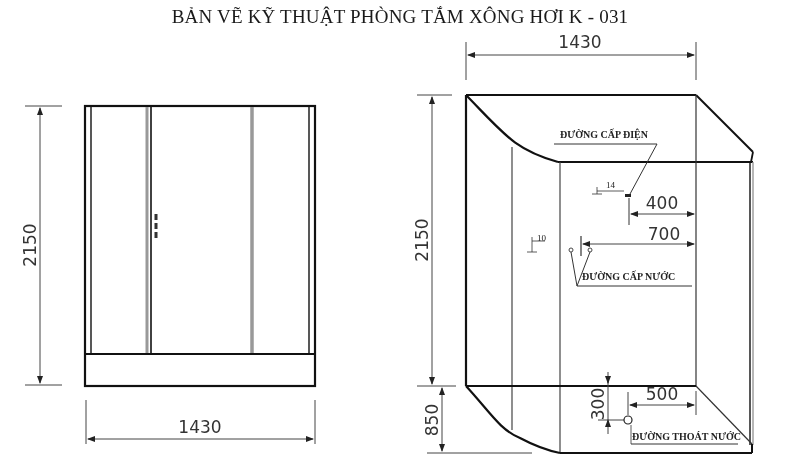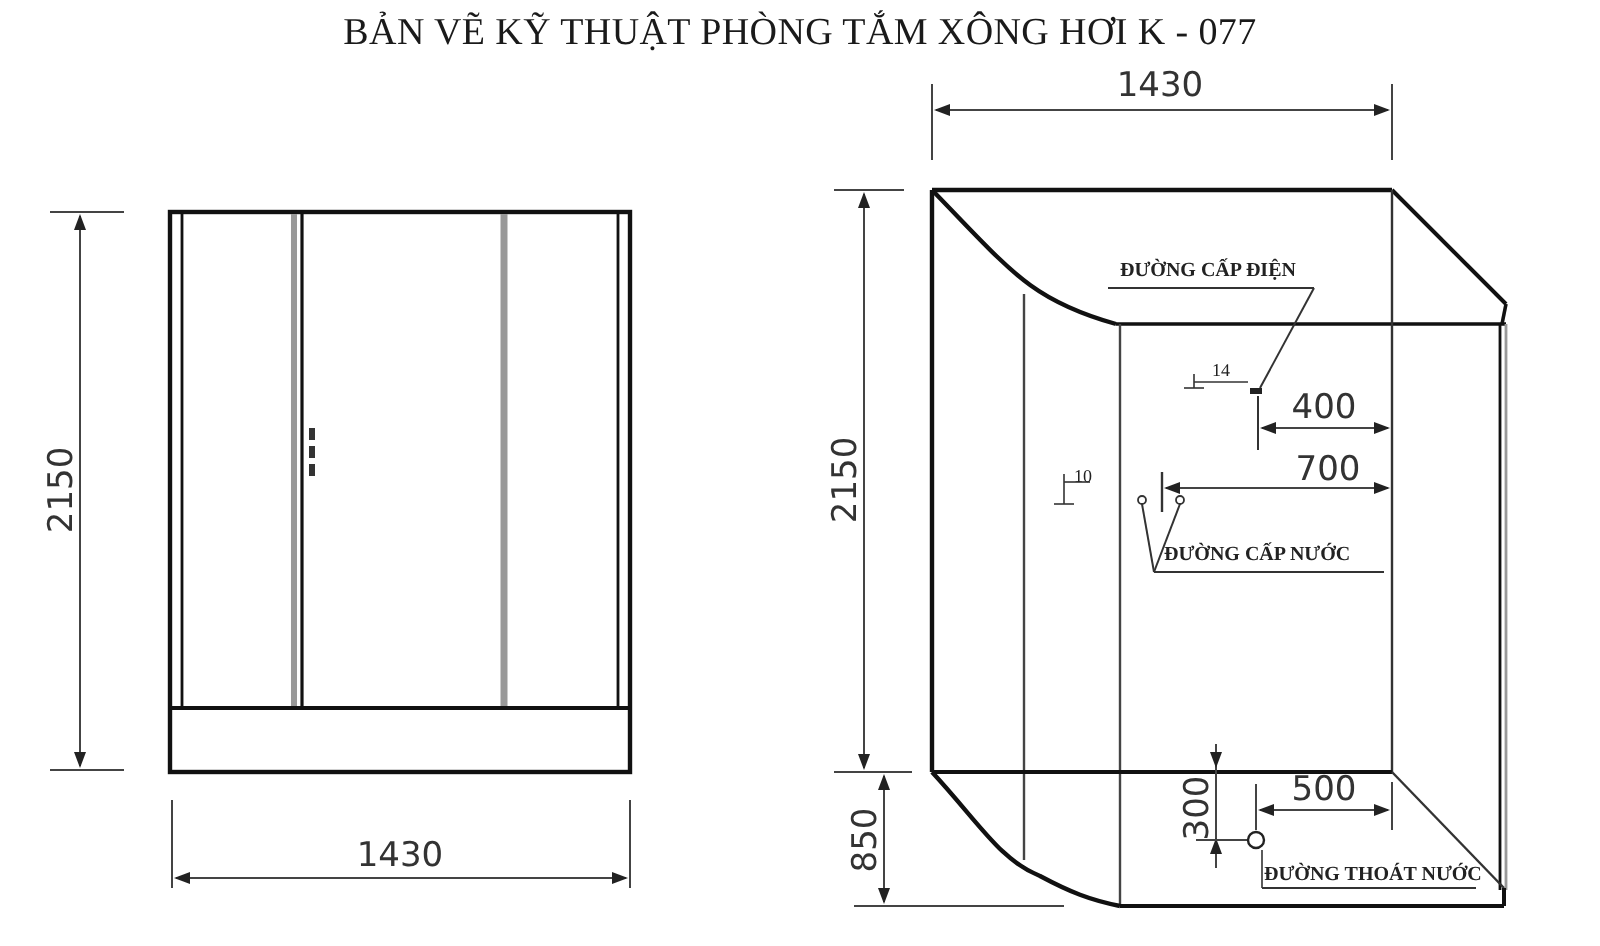--- a/index.html
+++ b/index.html
@@ -8,21 +8,21 @@
              font-family: "Liberation Serif", serif; font-size: 19px; color: #1a1a1a; letter-spacing: 0.2px; }
     .title span { display: inline-block; margin-left: 0px; }
     svg { position: absolute; left: 0; top: 0; }
     .dim { font-family: "DejaVu Sans", sans-serif; font-size: 17px; fill: #333; }
     .note { font-family: "Liberation Serif", serif; font-size: 10px; fill: #222; font-weight: bold; }
     .small { font-family: "Liberation Serif", serif; font-size: 9px; fill: #222; }
   </style>
 </head>
 <body>
 
-<div class="title"><span>BẢN VẼ KỸ THUẬT PHÒNG TẮM  XÔNG HƠI K - 077</span></div>
+<div class="title"><span>BẢN VẼ KỸ THUẬT PHÒNG TẮM  XÔNG HƠI K - 031</span></div>
 
 <svg width="800" height="473" viewBox="0 0 800 473">
   <defs>
     <marker id="arr" markerWidth="8" markerHeight="6" refX="7" refY="3" orient="auto-start-reverse">
       <path d="M0,0 L8,3 L0,6 z" fill="#222"></path>
     </marker>
   </defs>
 
   <g>
 

